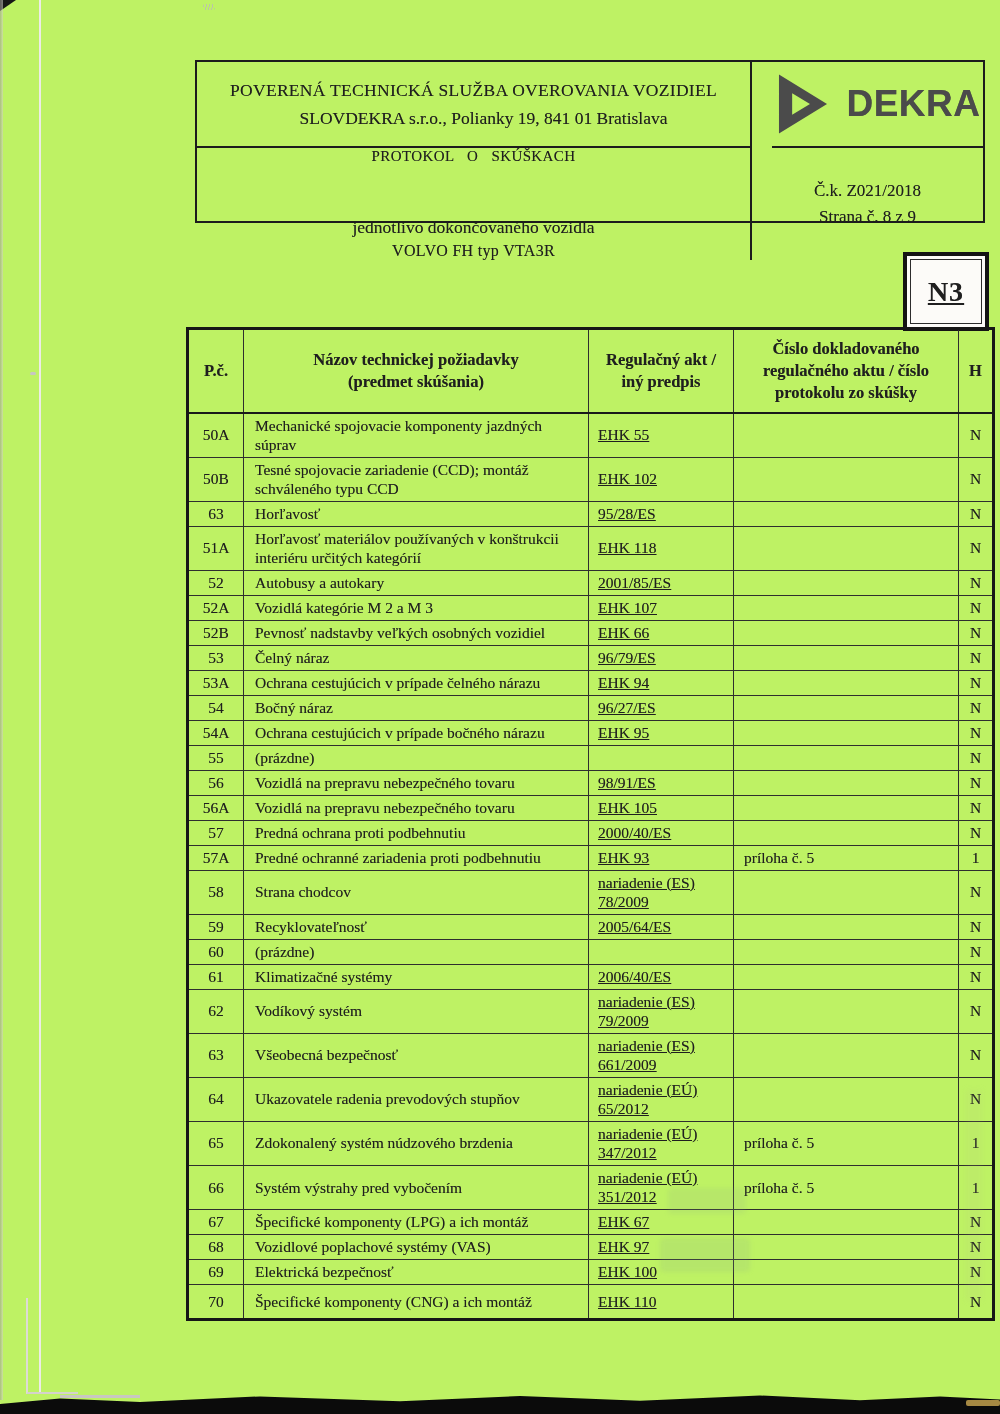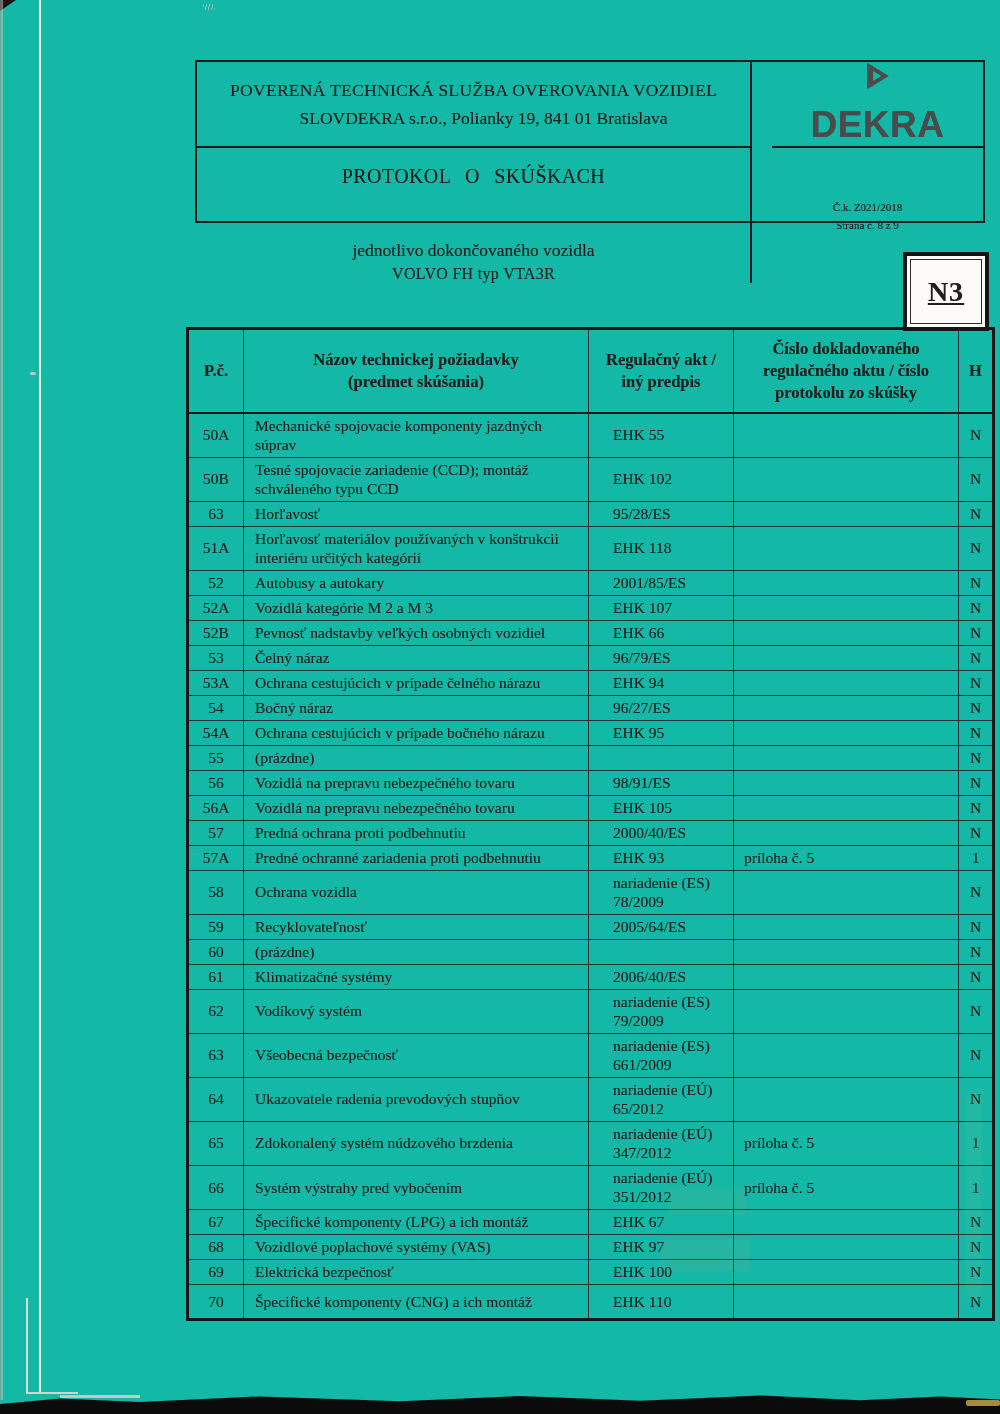--- a/index.html
+++ b/index.html
@@ -5,21 +5,21 @@
   * { margin: 0; padding: 0; box-sizing: border-box; }
   html, body { width: 1000px; height: 1414px; }
   body {
     font-family: "Liberation Serif", "DejaVu Serif", serif;
     background: #fbfaf7;
     color: #1f1f1f;
     position: relative;
     overflow: hidden;
   }
 
-  .page { position: absolute; inset: 0; background: #14b8a6; }
+  .page { position: absolute; inset: 0; background: #bef264; }
 
   
   .corner-mark {
     position: absolute; top: 0; left: 0; width: 16px; height: 11px;
     background: #161616;
     clip-path: polygon(0 0, 100% 0, 0 100%);
   }
   .top-speck {
     position: absolute; left: 203px; top: 4px; width: 12px; height: 6px;
     background: repeating-linear-gradient(100deg, #b9b9b9 0 1px, transparent 1px 3px);
@@ -70,31 +70,31 @@
     position: absolute; left: 195px; top: 60px; width: 790px; height: 163px;
     border: 2.5px solid #1c1c1c;
     display: grid;
     grid-template-columns: 555px 1fr;
     grid-template-rows: 86px 1fr;
   }
   .hb-cell { display: flex; flex-direction: column; align-items: center; justify-content: center; }
   .hb-org { border-right: 2px solid #1c1c1c; border-bottom: 2px solid #1c1c1c; gap: 7px; }
   .hb-org .l1 { font-size: 17.5px; letter-spacing: .3px; }
   .hb-org .l2 { font-size: 17.5px; margin-left: 20px; }
-  .hb-logo { border-bottom: 2px solid #1c1c1c; flex-direction: column; gap: 14px; margin-left: 20px; }
+  .hb-logo { border-bottom: 2px solid #1c1c1c; flex-direction: row; gap: 14px; margin-left: 20px; }
   .hb-logo .dekra-word {
     font-family: "Liberation Sans", "DejaVu Sans", sans-serif;
     font-weight: 700; font-size: 37px; color: #4b4b4b; letter-spacing: .5px;
   }
   .hb-doc { border-right: 2px solid #1c1c1c; gap: 4px; }
-  .hb-doc .t1 { font-size: 20px; word-spacing: 9px; letter-spacing: .4px; margin-top: 17px; }
+  .hb-doc .t1 { font-size: 15px; word-spacing: 9px; letter-spacing: .4px; }
   .hb-doc .t2 { font-size: 17.5px; margin-top: 48px; }
   .hb-doc .t3 { font-size: 16px; font-weight: 400; letter-spacing: .3px; }
   .hb-ref { gap: 6px; }
-  .hb-ref div { font-size: 11px; }
+  .hb-ref div { font-size: 17px; }
 
   
   .n3-badge {
     position: absolute; left: 903px; top: 252px; width: 86px; height: 79px;
     border: 4px solid #141414; background: #fcfbf8; padding: 3px;
   }
   .n3-inner {
     width: 100%; height: 100%; border: 1.5px solid #2c2c2c;
     display: flex; align-items: center; justify-content: center;
   }
@@ -112,21 +112,21 @@
     overflow: hidden;
   }
   .req-table thead th {
     font-size: 16.5px; font-weight: 700; text-align: center;
     white-space: pre-line; line-height: 1.32; height: 84px; padding: 4px 2px;
     border-bottom: 2.5px solid #1a1a1a;
   }
   .req-table td { font-size: 15.5px; line-height: 1.26; padding: 2px 6px; }
   .req-table td.c-pc { text-align: center; padding: 2px 1px; }
   .req-table td.c-nazov { padding-left: 11px; padding-right: 8px; }
-  .req-table td.c-akt { padding-left: 24px; white-space: pre-line; }
+  .req-table td.c-akt { padding-left: 9px; white-space: pre-line; text-decoration: underline; }
   .req-table td.c-cislo { padding-left: 10px; font-family: Liberation Serif, serif; }
   .req-table td.c-h { text-align: center; padding: 2px 1px; }
   .req-table tbody tr { height: 25px; margin-top: 11px; }
   .req-table tbody tr:last-child { height: 35px; }
 
   
   .header-box, .req-table, .n3-badge { text-shadow: 0 0 .4px rgba(20,20,20,.45); }
 </style>
 </head>
 <body>
@@ -296,21 +296,21 @@
     </tr>
         <tr>
       <td class="c-pc">57A</td>
       <td class="c-nazov">Predné ochranné zariadenia proti podbehnutiu</td>
       <td class="c-akt">EHK 93</td>
       <td class="c-cislo">príloha č. 5</td>
       <td class="c-h">1</td>
     </tr>
         <tr>
       <td class="c-pc">58</td>
-      <td class="c-nazov">Ochrana vozidla</td>
+      <td class="c-nazov">Strana chodcov</td>
       <td class="c-akt">nariadenie (ES)
 78/2009</td>
       <td class="c-cislo"></td>
       <td class="c-h">N</td>
     </tr>
         <tr>
       <td class="c-pc">59</td>
       <td class="c-nazov">Recyklovateľnosť</td>
       <td class="c-akt">2005/64/ES</td>
       <td class="c-cislo"></td>

